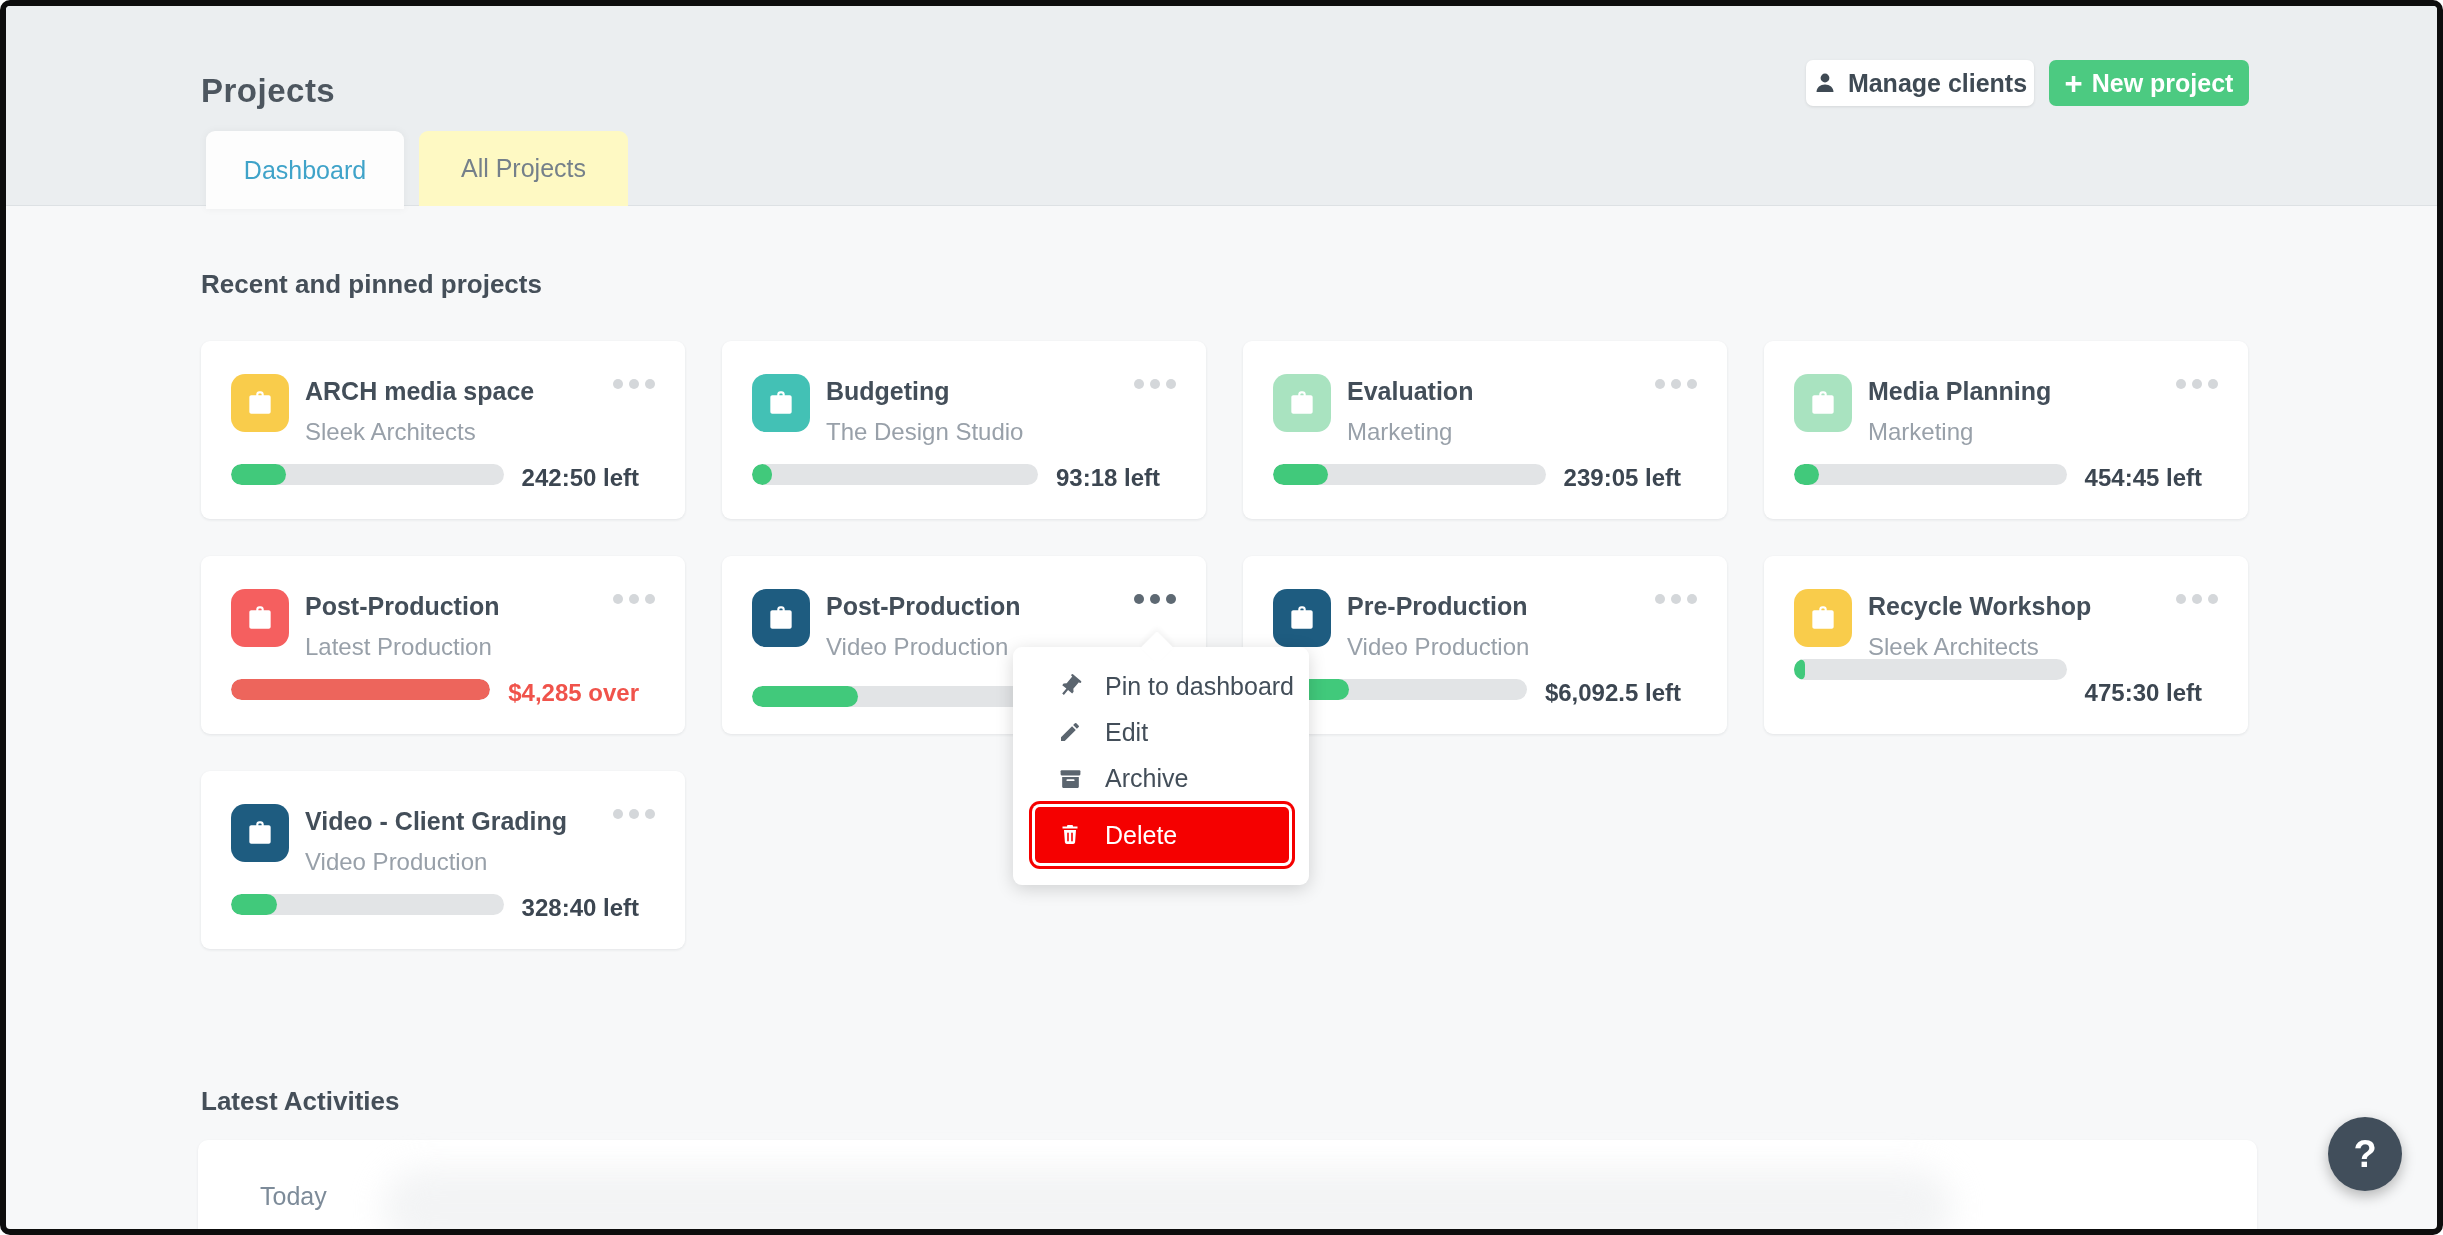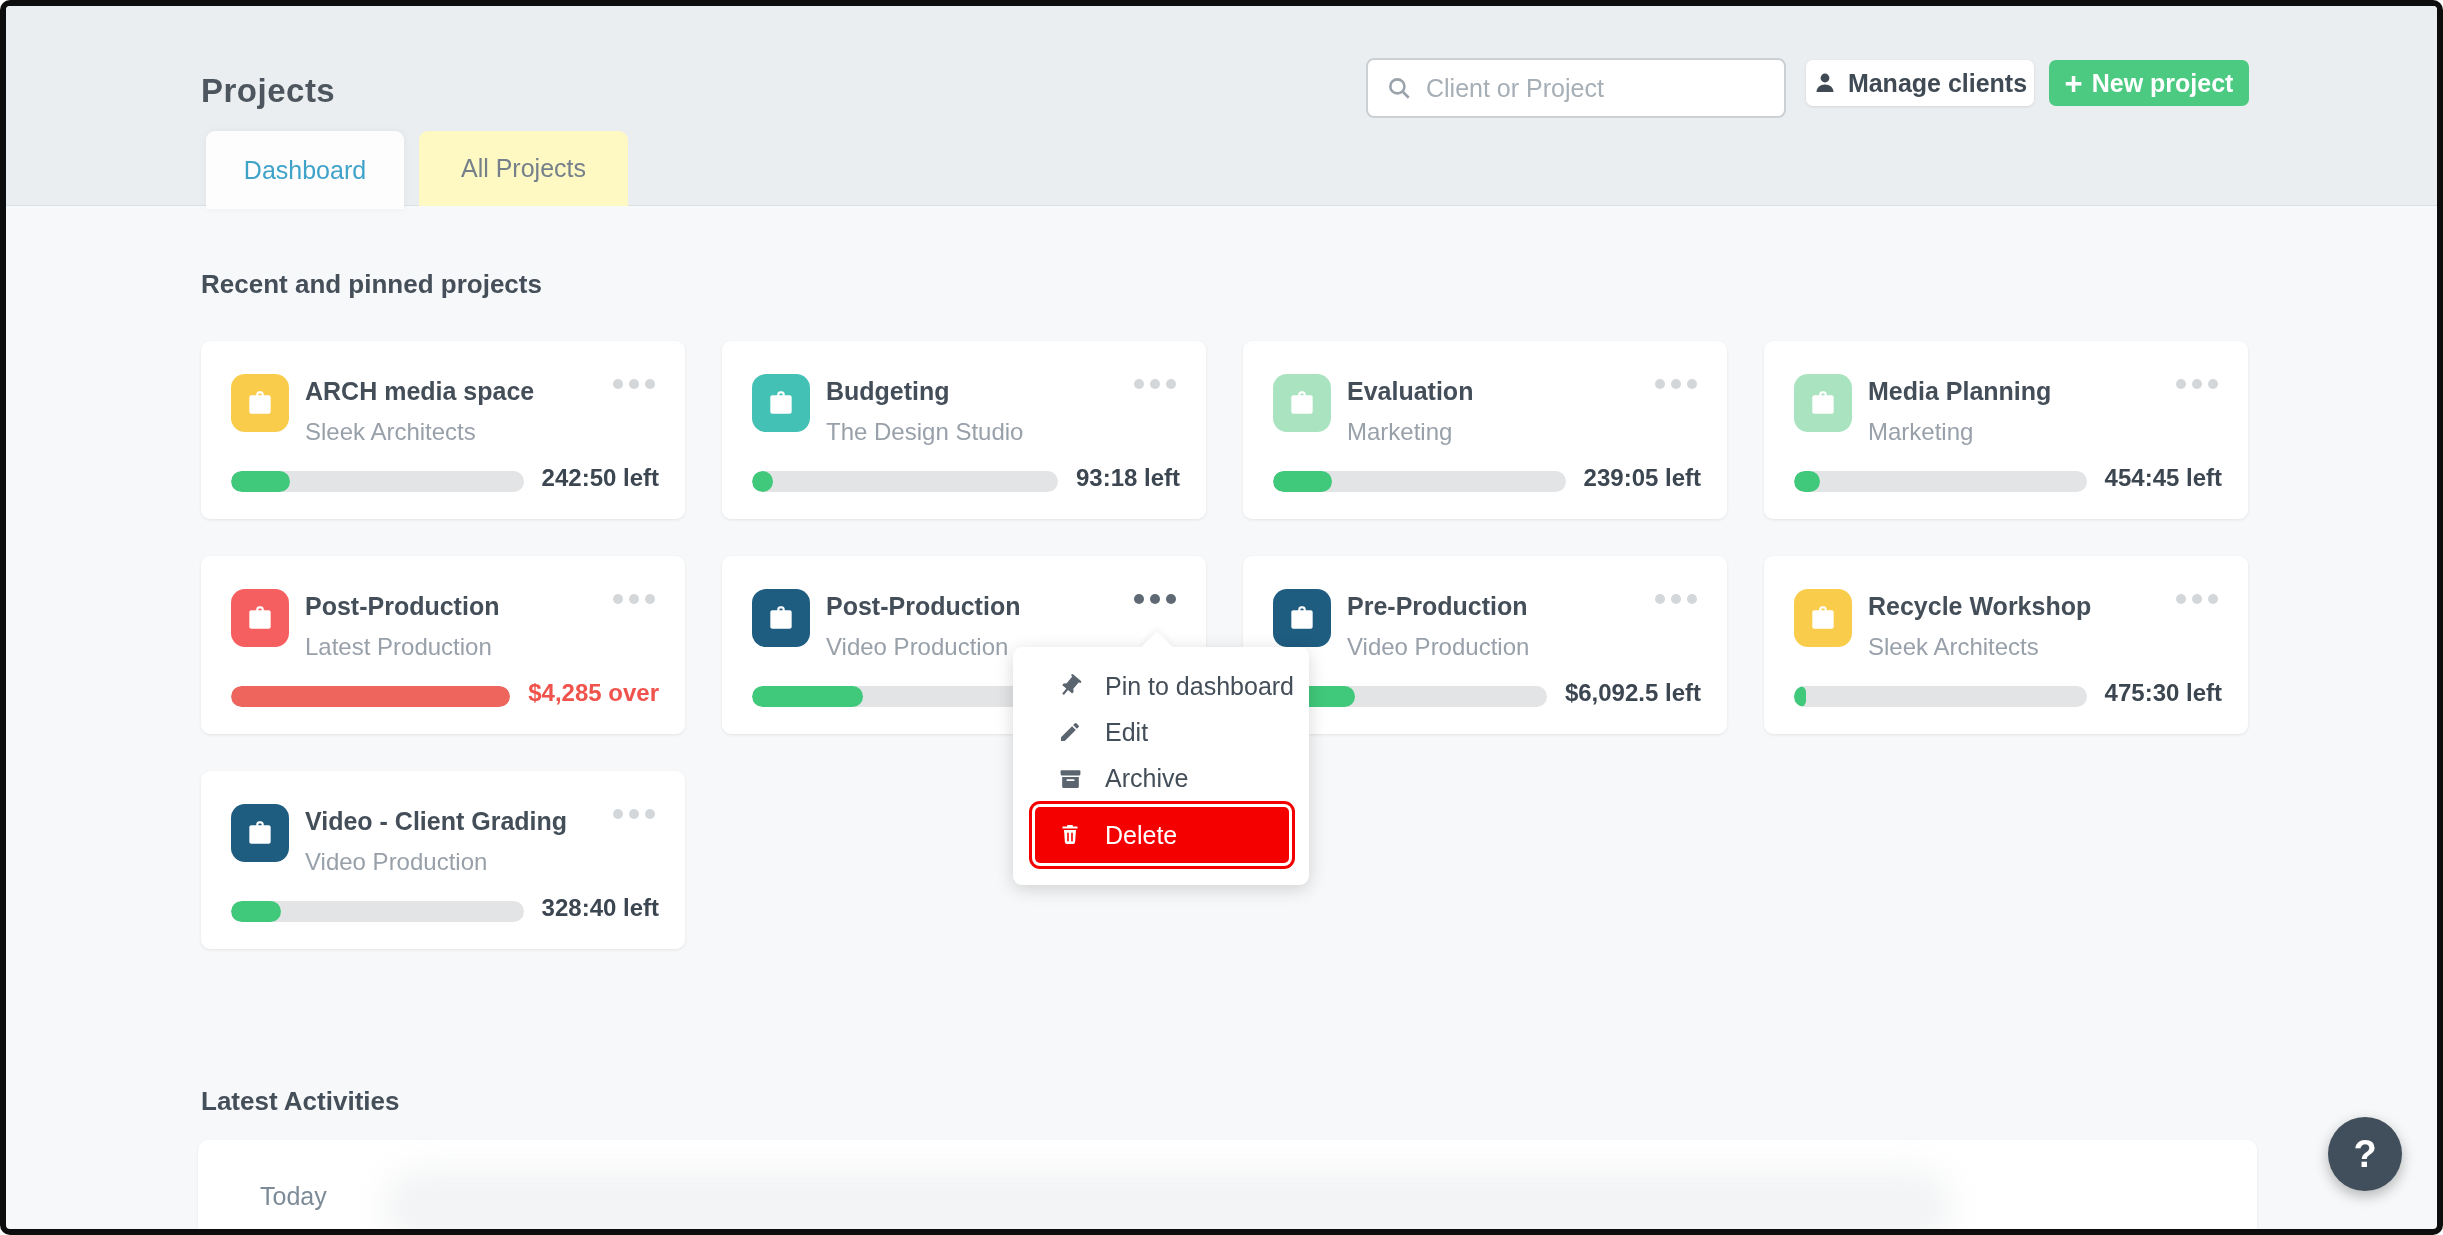--- a/index.html
+++ b/index.html
@@ -76,22 +76,22 @@
     position:absolute; left:104px; top:36px; font-size:25px; font-weight:bold; color:#434e59;
     white-space:nowrap;
   }
   .pclient{
     position:absolute; left:104px; top:77px; font-size:24px; color:#98a0a9; white-space:nowrap;
   }
   .dots{ position:absolute; right:30px; top:32px; display:flex; gap:6px; padding:6px 0; cursor:pointer; }
   .dots i{ width:10px; height:10px; border-radius:50%; background:#d4d7da; display:block; }
   .dots.open i{ background:#5e6973; }
   .prow{
-    position:absolute; left:30px; right:26px; bottom:27px;
-    display:flex; align-items:flex-end;
+    position:absolute; left:30px; right:46px; bottom:27px;
+    display:flex; align-items:flex-start;
   }
   .ptrack{ flex:1; height:21px; border-radius:11px; background:#e2e4e6; overflow:hidden; }
   .pfill{ height:100%; border-radius:11px; }
   .pvalue{ margin-left:18px; font-size:24px; font-weight:bold; color:#3c4651; white-space:nowrap; }
   .pvalue:empty{ display:none; margin-left:0; }
   
   .popup{
     position:absolute; left:1007px; top:641px; width:296px; z-index:50;
     background:#ffffff; border-radius:9px; box-shadow:0 4px 18px rgba(0,0,0,.16);
     padding:16px 0 22px;
@@ -130,27 +130,20 @@
   }
 </style>
 </head>
 <body>
 
 <div class="screen">
 
   <div class="header">
     <div class="page-title">Projects</div>
 
-    <div class="search-box">
-      <svg width="26" height="26" viewBox="0 0 24 24" fill="none" stroke="#9aa3ab" stroke-width="2.4">
-          <circle cx="10.5" cy="10.5" r="6.5"></circle>
-          <line x1="15.5" y1="15.5" x2="21" y2="21"></line>
-        </svg>
-      <input type="text" placeholder="Client or Project" style="">
-    </div>
 
     <div class="btn btn-manage">
       <svg width="24" height="24" viewBox="0 0 24 24" fill="#3f4a54">
           <circle cx="12" cy="7" r="4.4"></circle>
           <path d="M3.5 21c0-4.7 3.8-7.6 8.5-7.6s8.5 2.9 8.5 7.6z"></path>
         </svg>
       <span>Manage clients</span>
     </div>
 
     <div class="btn btn-new">

